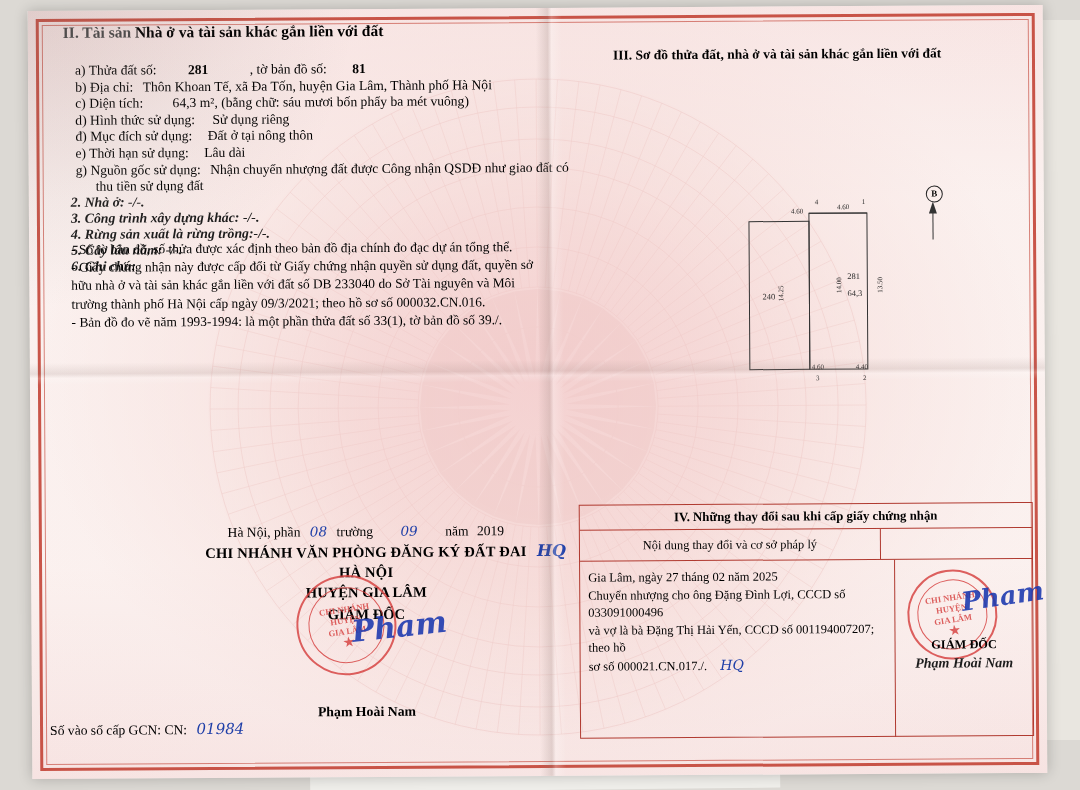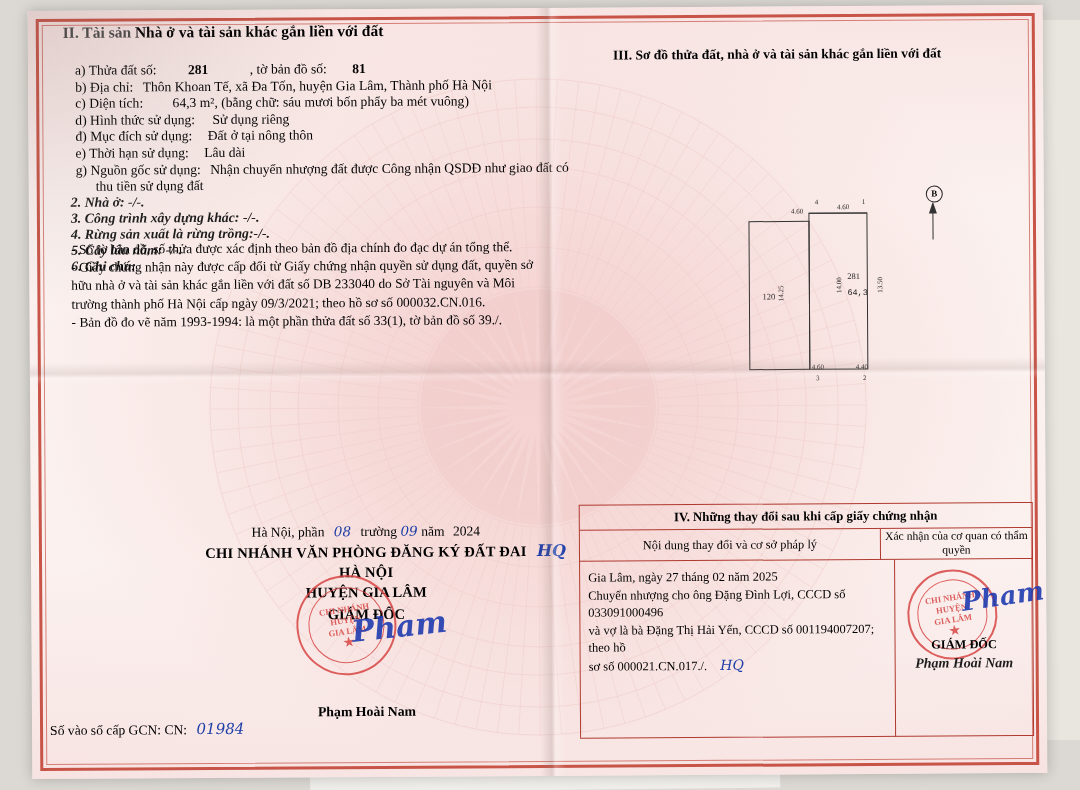--- a/index.html
+++ b/index.html
@@ -387,42 +387,42 @@
       </svg>
       <span class="lbl sm" style="left:86px;top:27px;">4</span>
       <span class="lbl sm" style="left:133px;top:27px;">1</span>
       <span class="lbl sm" style="left:86px;top:203px;">3</span>
       <span class="lbl sm" style="left:133px;top:203px;">2</span>
       <span class="lbl sm" style="left:62px;top:36px;">4.60</span>
       <span class="lbl sm" style="left:108px;top:32px;">4.60</span>
       <span class="lbl sm" style="left:82px;top:192px;">4.60</span>
       <span class="lbl sm" style="left:126px;top:192px;">4.40</span>
       <span class="lbl" style="left:118px;top:100px;">281</span>
-      <span class="lbl" style="left:118px;top:117px;font-family:Liberation Mono, monospace;">64,3</span>
-      <span class="lbl" style="left:33px;top:120px;">120</span>
+      <span class="lbl" style="left:118px;top:117px;">64,3</span>
+      <span class="lbl" style="left:33px;top:120px;">240</span>
       <span class="lbl sm" style="left:102px;top:110px;transform:rotate(-90deg);">14.00</span>
       <span class="lbl sm" style="left:143px;top:110px;transform:rotate(-90deg);">13.50</span>
       <span class="lbl sm" style="left:44px;top:118px;transform:rotate(-90deg);">14.25</span>
     </div>
     <div class="north">
       <svg width="30" height="60" viewBox="0 0 30 60">
         <line x1="15" y1="22" x2="15" y2="56" stroke="#333" stroke-width="1"></line>
         <polygon points="15,18 11,30 19,30" fill="#333"></polygon>
       </svg>
     </div>
     <div class="circ-b">B</div>
 
     <div class="sign-left">
       <div class="l1">
         <span>Hà Nội, phần</span>
         <span class="hand" style="margin:16px 6px;text-align:center;">08</span>
         <span>trường</span>
-        <span class="hand" style="margin:0 0;">09</span>
+        <span class="hand" style="margin:0 24px;">09</span>
         <span>năm</span>
-        <span style="margin-left:5px;">2024</span>
+        <span style="margin-left:5px;">2019</span>
       </div>
       <div class="l2">CHI NHÁNH VĂN PHÒNG ĐĂNG KÝ ĐẤT ĐAI HÀ NỘI</div>
       <div class="l3">HUYỆN GIA LÂM</div>
       <div class="l4">GIÁM ĐỐC</div>
       <div class="name">Phạm Hoài Nam</div>
     </div>
     <div class="hand" style="position:absolute;left:506px;top:533px;font-size:16px;font-weight:bold;">HQ</div>
 
     <div class="stamp" style="left:265px;top:566px;width:96px;height:96px;">
       <div class="inner">
@@ -436,21 +436,20 @@
 
     <div class="gcn">
       <span>Số vào sổ cấp GCN: CN:</span>
       <span class="hand" style="margin-left:6px;font-size:15px;">01984</span>
     </div>
 
     <div class="tbl">
       <div class="title">IV. Những thay đổi sau khi cấp giấy chứng nhận</div>
       <div class="heads">
         <div class="h1">Nội dung thay đổi và cơ sở pháp lý</div>
-        <div class="h2">Xác nhận của cơ quan có thẩm quyền</div>
       </div>
       <div class="rows">
         <div class="c1">
           <div>Gia Lâm, ngày 27 tháng 02 năm 2025</div>
           <div>Chuyển nhượng cho ông Đặng Đình Lợi, CCCD số 033091000496</div>
           <div>và vợ là bà Đặng Thị Hải Yến, CCCD số 001194007207; theo hồ</div>
           <div>
             <span>sơ số 000021.CN.017./.</span>
             <span class="hand" style="margin-left:10px;font-size:14px;">HQ</span>
           </div>

